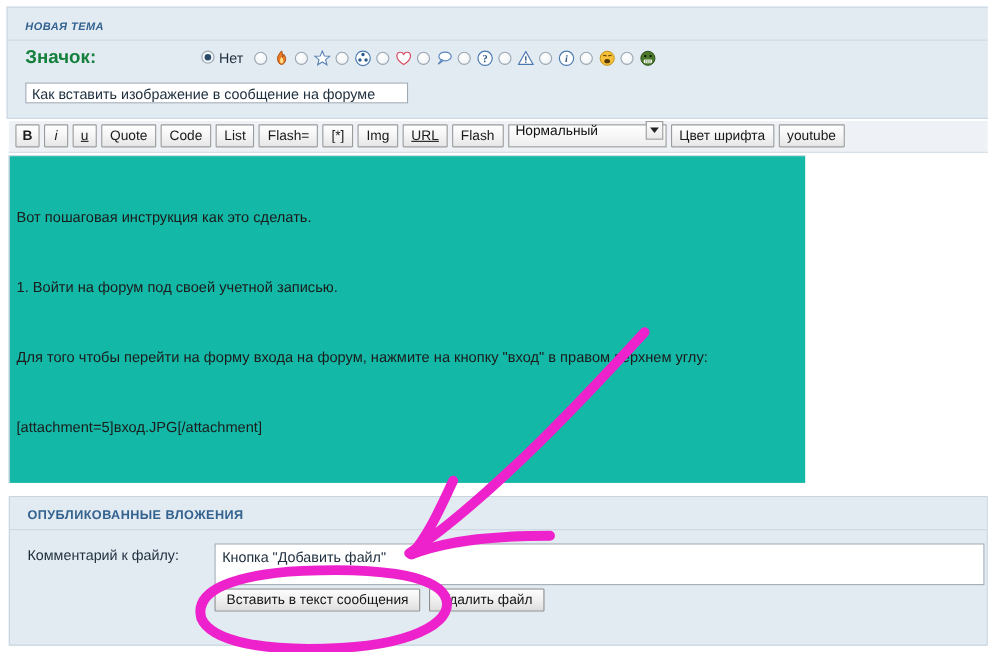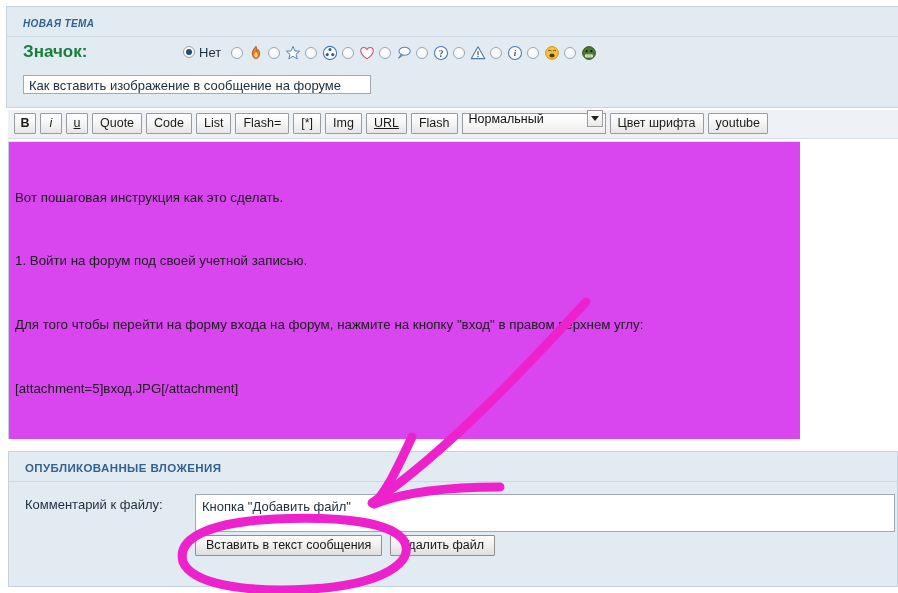--- a/index.html
+++ b/index.html
@@ -180,23 +180,23 @@
     width: 0; height: 0;
     border-left: 4px solid transparent;
     border-right: 4px solid transparent;
     border-top: 5px solid #222222;
   }
 
   
   #bodyarea {
     position: absolute;
     left: 8px; top: 141px;
-    width: 792px;
+    width: 724px;
     height: 298px;
-    background: #d946ef;
+    background: #14b8a6;
     border-left: 1px solid #c6cfd8;
     border-top: 1px solid #dde3e9;
     box-sizing: border-box;
     overflow: hidden;
   }
   #bodytext {
     padding: 2px 0 0 6px;
     font-family: "Liberation Sans", sans-serif;
     font-size: 13.3px;
     line-height: 21.3px;

